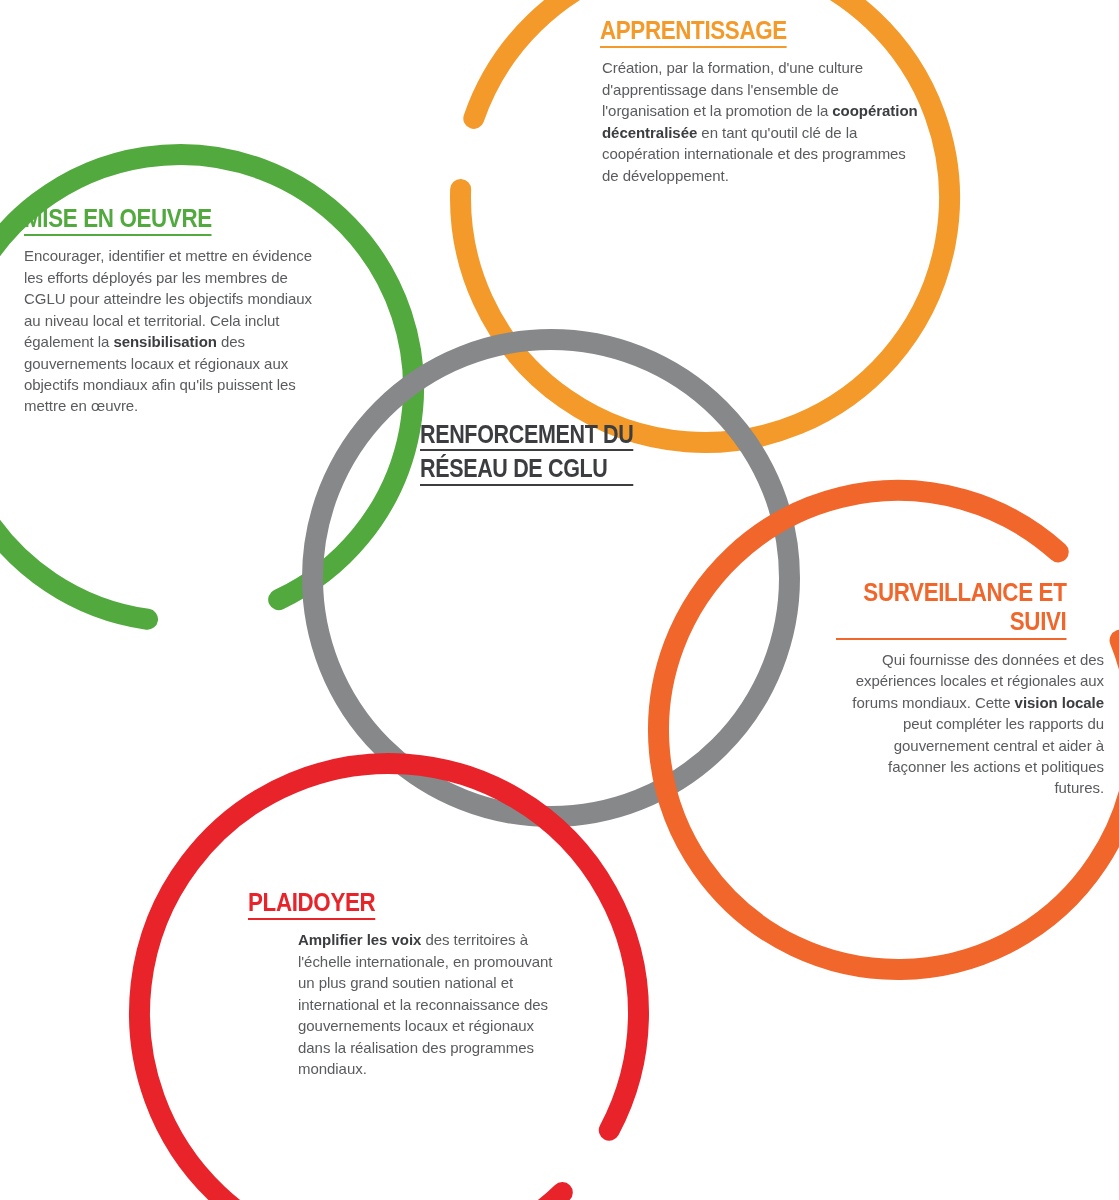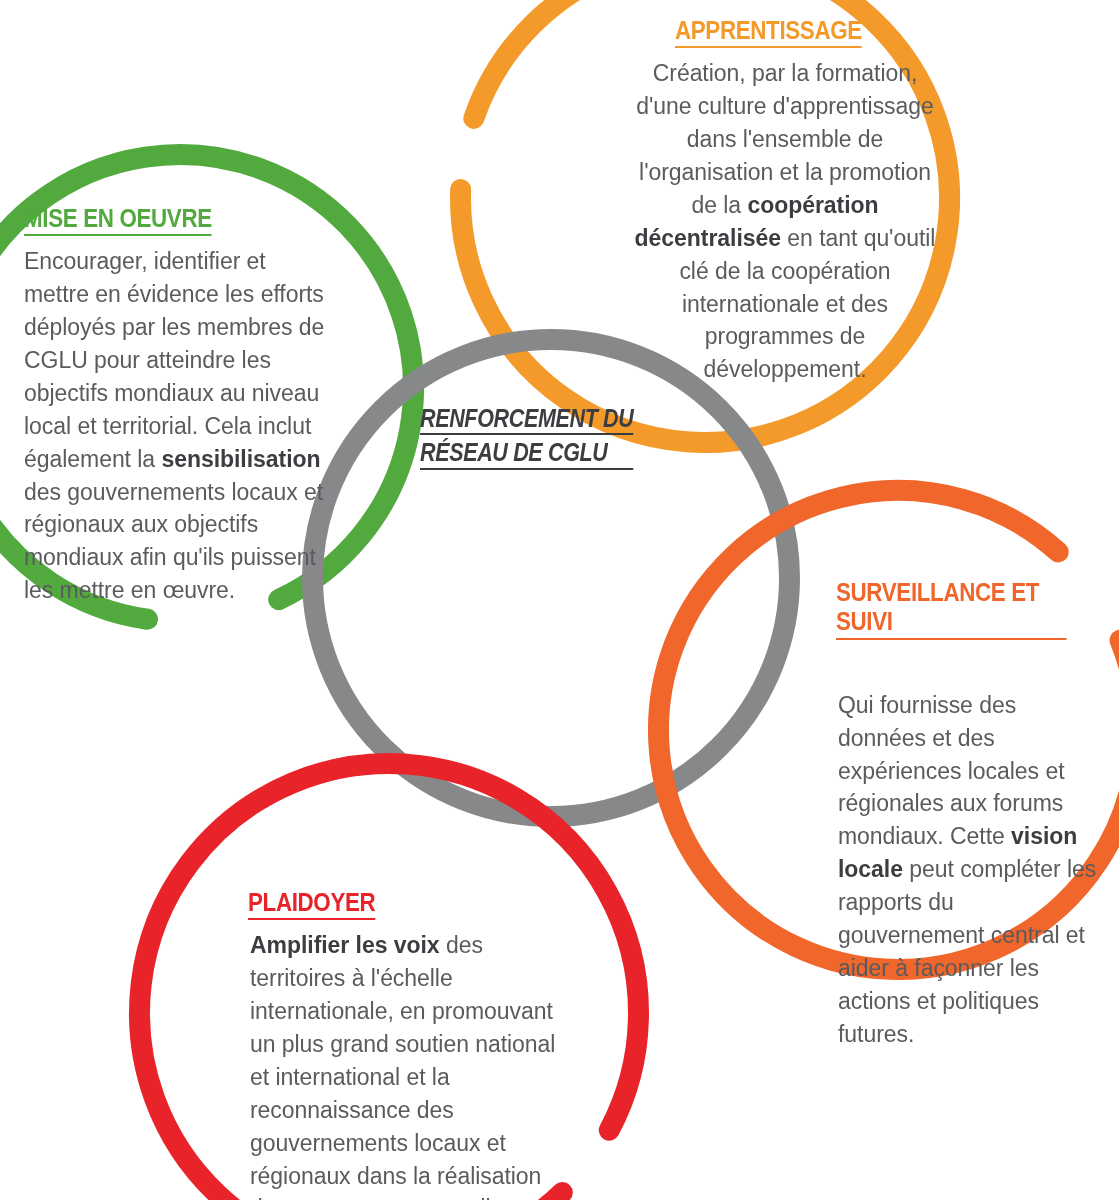--- a/index.html
+++ b/index.html
@@ -20,44 +20,44 @@
     transform:scaleX(0.86);
     transform-origin:left top;
     white-space:pre-line;
     display:inline-block;
   }
   .bh u{text-decoration:none;border-bottom:2.6px solid currentColor;display:inline-block;padding-bottom:1px;}
   .bh .l2{display:block;margin-top:3px;}
   .bt{
     margin:0;
     font-family:"Liberation Sans","DejaVu Sans",sans-serif;
-    font-size:23px;
+    font-size:15px;
     line-height:1.43;
     color:#595b5e;
     letter-spacing:-0.05px;
   }
   .bt b{color:#3b3d40;font-weight:bold;}
 
   
   #b-mise       {left:24px;  top:204px; width:302px;}
-  #b-apprent    {left:624px; top:16px;  width:320px;text-align:center;}
-  #b-renfort    {left:420px; top:404px; width:310px;font-style:italic;}
-  #b-surveil    {left:836px; top:578px; width:268px;}
+  #b-apprent    {left:600px; top:16px;  width:320px;}
+  #b-renfort    {left:420px; top:420px; width:310px;}
+  #b-surveil    {left:836px; top:578px; width:268px;text-align:right;}
   #b-plaidoyer  {left:248px; top:888px; width:318px;}
 
   #b-mise      .bh{color:#52A93E;}
   #b-apprent   .bh{color:#F39A2B;}
   #b-renfort   .bh{color:#3b3d40;}
   #b-surveil   .bh{color:#F0662B;}
   #b-plaidoyer .bh{color:#E8232A;}
 
   #b-renfort .bh{font-size:25px;}
   #b-renfort .bt{padding-left:2px;}
-  #b-plaidoyer .bt{padding-left:2px;}
-  #b-surveil .bt{padding-left:2px;margin-top:40px;}
+  #b-plaidoyer .bt{padding-left:2px;margin-left:48px;}
+  #b-surveil .bt{padding-left:2px;}
   #b-apprent .bt{padding-left:2px;}
 </style>
 </head>
 <body>
 
 <svg id="rings" viewBox="0 0 1119 1200" aria-hidden="true">
   <g id="ring-layer" style="mix-blend-mode:multiply">
       <path d="M 147.50308092582475 619.2275940511566 A 233.5 233.5 0 1 1 278.68136411645344 599.6228682730577" fill="none" stroke="#52A93E" stroke-width="21" stroke-linecap="round"></path>
       <path d="M 473.820708265967 118.39858623522517 A 244.5 244.5 0 1 1 460.6489427938311 189.4670730562387" fill="none" stroke="#F39A2B" stroke-width="21" stroke-linecap="round"></path>
       <circle cx="551" cy="578" r="238.5" fill="none" stroke="#87888A" stroke-width="21" stroke-linecap="round"></circle>

